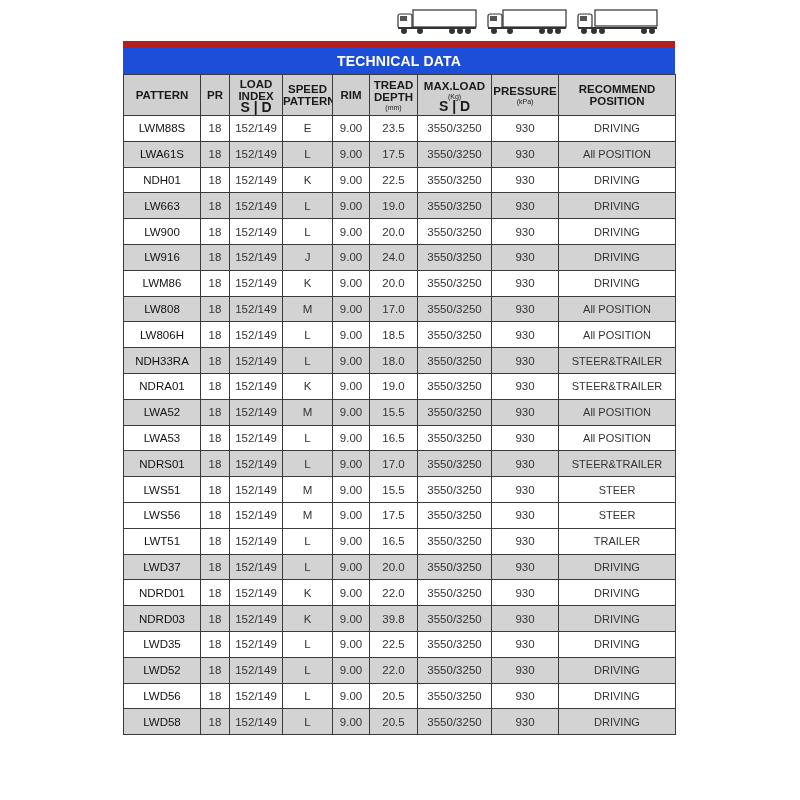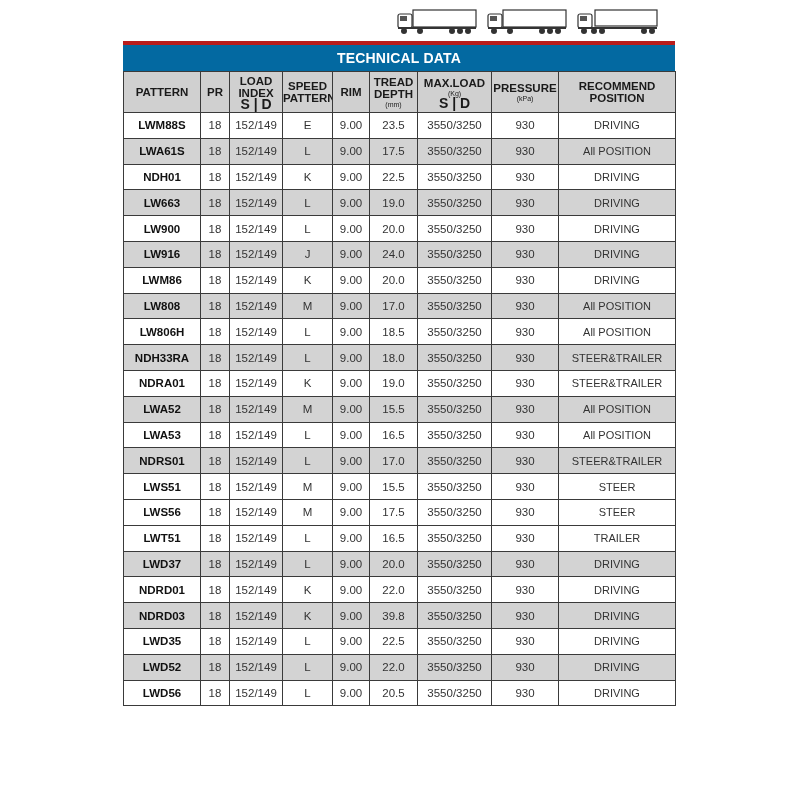--- a/index.html
+++ b/index.html
@@ -1,27 +1,27 @@
 <!DOCTYPE html>
 <html><head>
   <meta charset="utf-8">
   <style>
     html, body { margin: 0; padding: 0; background: #ffffff; }
     body { width: 800px; height: 800px; overflow: hidden; position: relative; font-family: "Liberation Sans", sans-serif; color: #222; }
     .trucks { position: absolute; left: 396px; top: 8px; width: 280px; height: 28px; display: flex; gap: 6px; }
     .truck { width: 84px; height: 28px; }
     .sheet { position: absolute; left: 123px; top: 41px; width: 552px; }
-    .title-bar { height: 26px; background: #0369a1; color: #fff; font-weight: bold; font-size: 14px; line-height: 27px; text-align: center; letter-spacing: 0.2px; border-top: 4px solid #b91c1c; }
+    .title-bar { height: 26px; background: #1d4ed8; color: #fff; font-weight: bold; font-size: 14px; line-height: 27px; text-align: center; letter-spacing: 0.2px; border-top: 7px solid #b91c1c; }
     table { border-collapse: collapse; width: 552px; table-layout: fixed; }
     th, td { border: 1.5px solid #3a3a3a; text-align: center; padding: 0; overflow: hidden; white-space: nowrap; }
     th { background: #d0d0d0; font-weight: bold; font-size: 11.5px; line-height: 12px; height: 40px; color: #1a1a1a; }
     th .sub { display: block; font-size: 7px; line-height: 9px; font-weight: normal; }
     th .sd { display: block; font-size: 14px; line-height: 10px; }
     td { height: 24.8px; font-size: 11.5px; color: #333; }
-    td.pattern { font-weight: bold; color: #111; }
+    td.pattern { font-weight: normal; color: #111; }
     tr.alt td { background: #d3d3d3; }
     tr.plain td { background: #ffffff; }
     td.pos { font-size: 11px; text-align: center; }
   </style>
 </head>
 <body>
 
 <div class="trucks">
   <svg class="truck" viewBox="0 0 84 28">
     <rect x="2" y="6" width="14" height="14" rx="2" fill="#fff" stroke="#333" stroke-width="1.2"></rect>
@@ -332,15 +332,26 @@
           <td class="pattern">LWD56</td>
           <td>18</td>
           <td>152/149</td>
           <td>L</td>
           <td>9.00</td>
           <td>20.5</td>
           <td>3550/3250</td>
           <td>930</td>
           <td class="pos">DRIVING</td>
         </tr>
+        <tr class="alt">
+          <td class="pattern">LWD58</td>
+          <td>18</td>
+          <td>152/149</td>
+          <td>L</td>
+          <td>9.00</td>
+          <td>20.5</td>
+          <td>3550/3250</td>
+          <td>930</td>
+          <td class="pos">DRIVING</td>
+        </tr>
       </tbody>
   </table>
 </div>
 
 </body></html>

